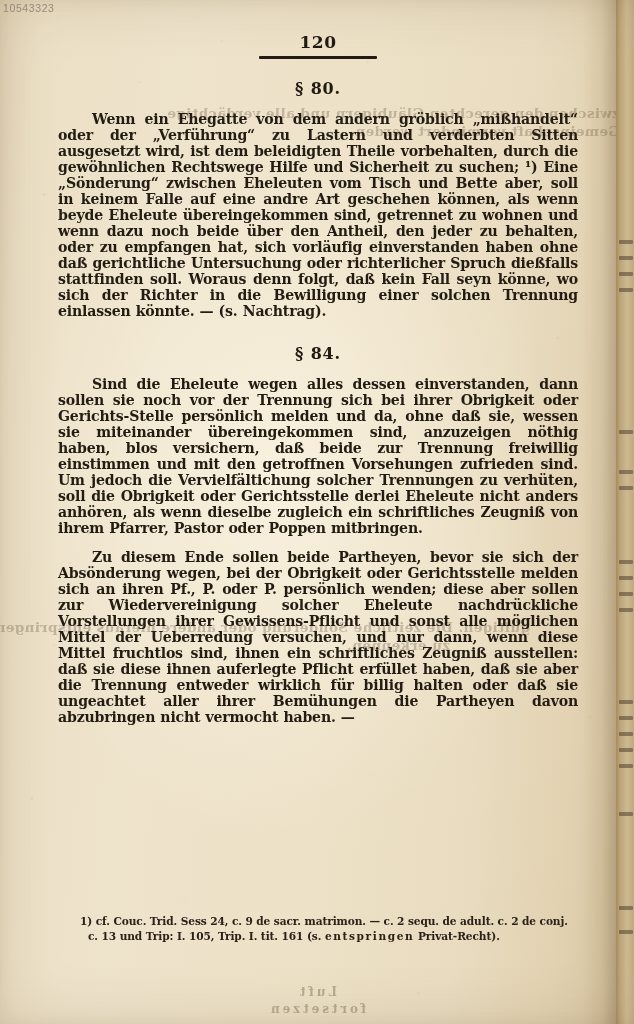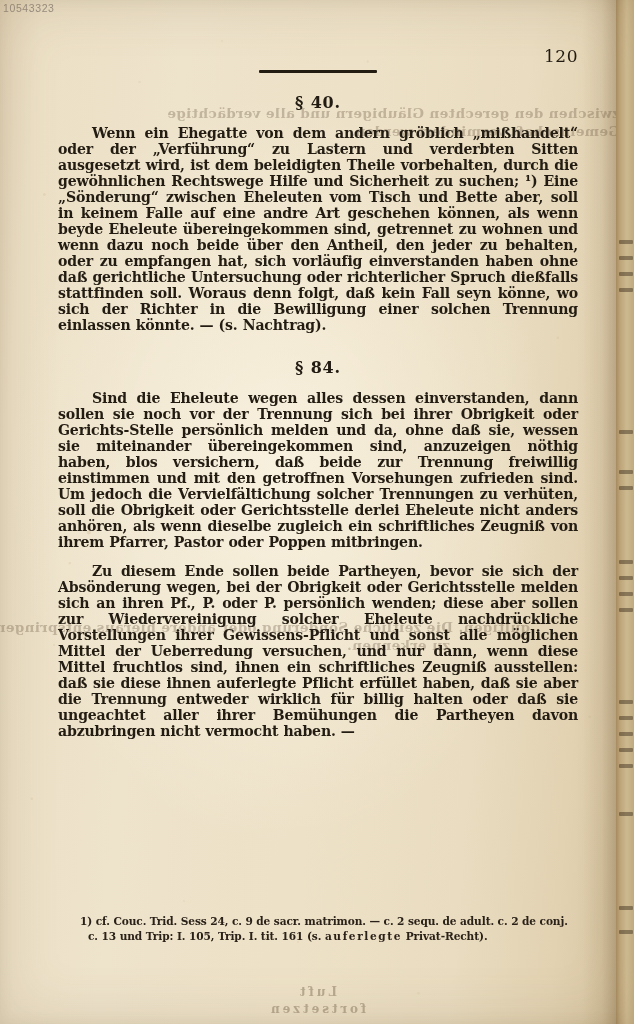--- a/index.html
+++ b/index.html
@@ -113,26 +113,26 @@
   
   .content {
     position: absolute;
     left: 58px;
     top: 0;
     width: 520px;
     height: 100%;
   }
 
   .folio {
-    text-align: right;
-    font-family: "DejaVu Serif", serif;
-    font-weight: 400;
+    text-align: center;
+    font-family: "DejaVu Serif", serif;
+    font-weight: 700;
     font-size: 17px;
     color: #221b12;
-    padding-top: 46px;
+    padding-top: 32px;
     letter-spacing: 0.5px;
   }
   .folio-rule {
     width: 118px;
     height: 3px;
     margin: 4px auto 0;
     background: #231c13;
     border-radius: 1px;
   }
 
@@ -218,31 +218,31 @@
   <div class="bleed" style="left:60px; top:618px; width:470px;">gültigen. Die zeitliche Sönderung oder andere hieraus entspringen</div>
   <div class="bleed" style="left:120px; top:636px; width:330px;">zu erkennen.</div>
 
   <div class="scan-id">10543323</div>
 
   <div class="content">
 
     <div class="folio">120</div>
     <div class="folio-rule"></div>
 
-    <div class="sec-head" style="margin-top:20px;">§ 40.</div>
+    <div class="sec-head" style="margin-top:20px;">§ 80.</div>
     <div class="fraktur" style="margin-top:13px;">Wenn ein Ehegatte von dem andern gröblich „mißhandelt“ oder der „Verführung“ zu Lastern und verderbten Sitten ausgesetzt wird, ist dem beleidigten Theile vorbehalten, durch die gewöhnlichen Rechtswege Hilfe und Sicherheit zu suchen; ¹) Eine „Sönderung“ zwischen Eheleuten vom Tisch und Bette aber, soll in keinem Falle auf eine andre Art geschehen können, als wenn beyde Eheleute übereingekommen sind, getrennet zu wohnen und wenn dazu noch beide über den Antheil, den jeder zu behalten, oder zu empfangen hat, sich vorläufig einverstanden haben ohne daß gerichtliche Untersuchung oder richterlicher Spruch dießfalls stattfinden soll. Woraus denn folgt, daß kein Fall seyn könne, wo sich der Richter in die Bewilligung einer solchen Trennung einlassen könnte. — (s. Nachtrag).</div>
 
     <div class="sec-head" style="margin-top:25px;">§ 84.</div>
     <div class="fraktur" style="margin-top:13px;">Sind die Eheleute wegen alles dessen einverstanden, dann sollen sie noch vor der Trennung sich bei ihrer Obrigkeit oder Gerichts-Stelle persönlich melden und da, ohne daß sie, wessen sie miteinander übereingekommen sind, anzuzeigen nöthig haben, blos versichern, daß beide zur Trennung freiwillig einstimmen und mit den getroffnen Vorsehungen zufrieden sind. Um jedoch die Vervielfältichung solcher Trennungen zu verhüten, soll die Obrigkeit oder Gerichtsstelle derlei Eheleute nicht anders anhören, als wenn dieselbe zugleich ein schriftliches Zeugniß von ihrem Pfarrer, Pastor oder Poppen mitbringen.</div>
 
     <div class="fraktur" style="margin-top:13px;">Zu diesem Ende sollen beide Partheyen, bevor sie sich der Absönderung wegen, bei der Obrigkeit oder Gerichtsstelle melden sich an ihren Pf., P. oder P. persönlich wenden; diese aber sollen zur Wiedervereinigung solcher Eheleute nachdrückliche Vorstellungen ihrer Gewissens-Pflicht und sonst alle möglichen Mittel der Ueberredung versuchen, und nur dann, wenn diese Mittel fruchtlos sind, ihnen ein schriftliches Zeugniß ausstellen: daß sie diese ihnen auferlegte Pflicht erfüllet haben, daß sie aber die Trennung entweder wirklich für billig halten oder daß sie ungeachtet aller ihrer Bemühungen die Partheyen davon abzubringen nicht vermocht haben. —</div>
 
     <div class="footnote">
       <div class="fn-line">1) cf. Couc. Trid. Sess 24, c. 9 de sacr. matrimon. — c. 2 sequ. de adult. c. 2 de conj.</div>
-      <div class="fn-line cont"><span>c. 13 und Trip: I. 105, Trip. I. tit. 161 (s. </span><span class="fn-gesperrt">auferlegte</span><span> Privat-Recht).</span></div>
+      <div class="fn-line cont"><span>c. 13 und Trip: I. 105, Trip. I. tit. 161 (s. </span><span class="fn-gesperrt">entspringen</span><span> Privat-Recht).</span></div>
     </div>
 
   </div>
 
   <div class="foot-ghost">
     <span>Luft</span>
     <span>fortsetzen</span>
   </div>
 
   <div class="gutter-shadow"></div>

